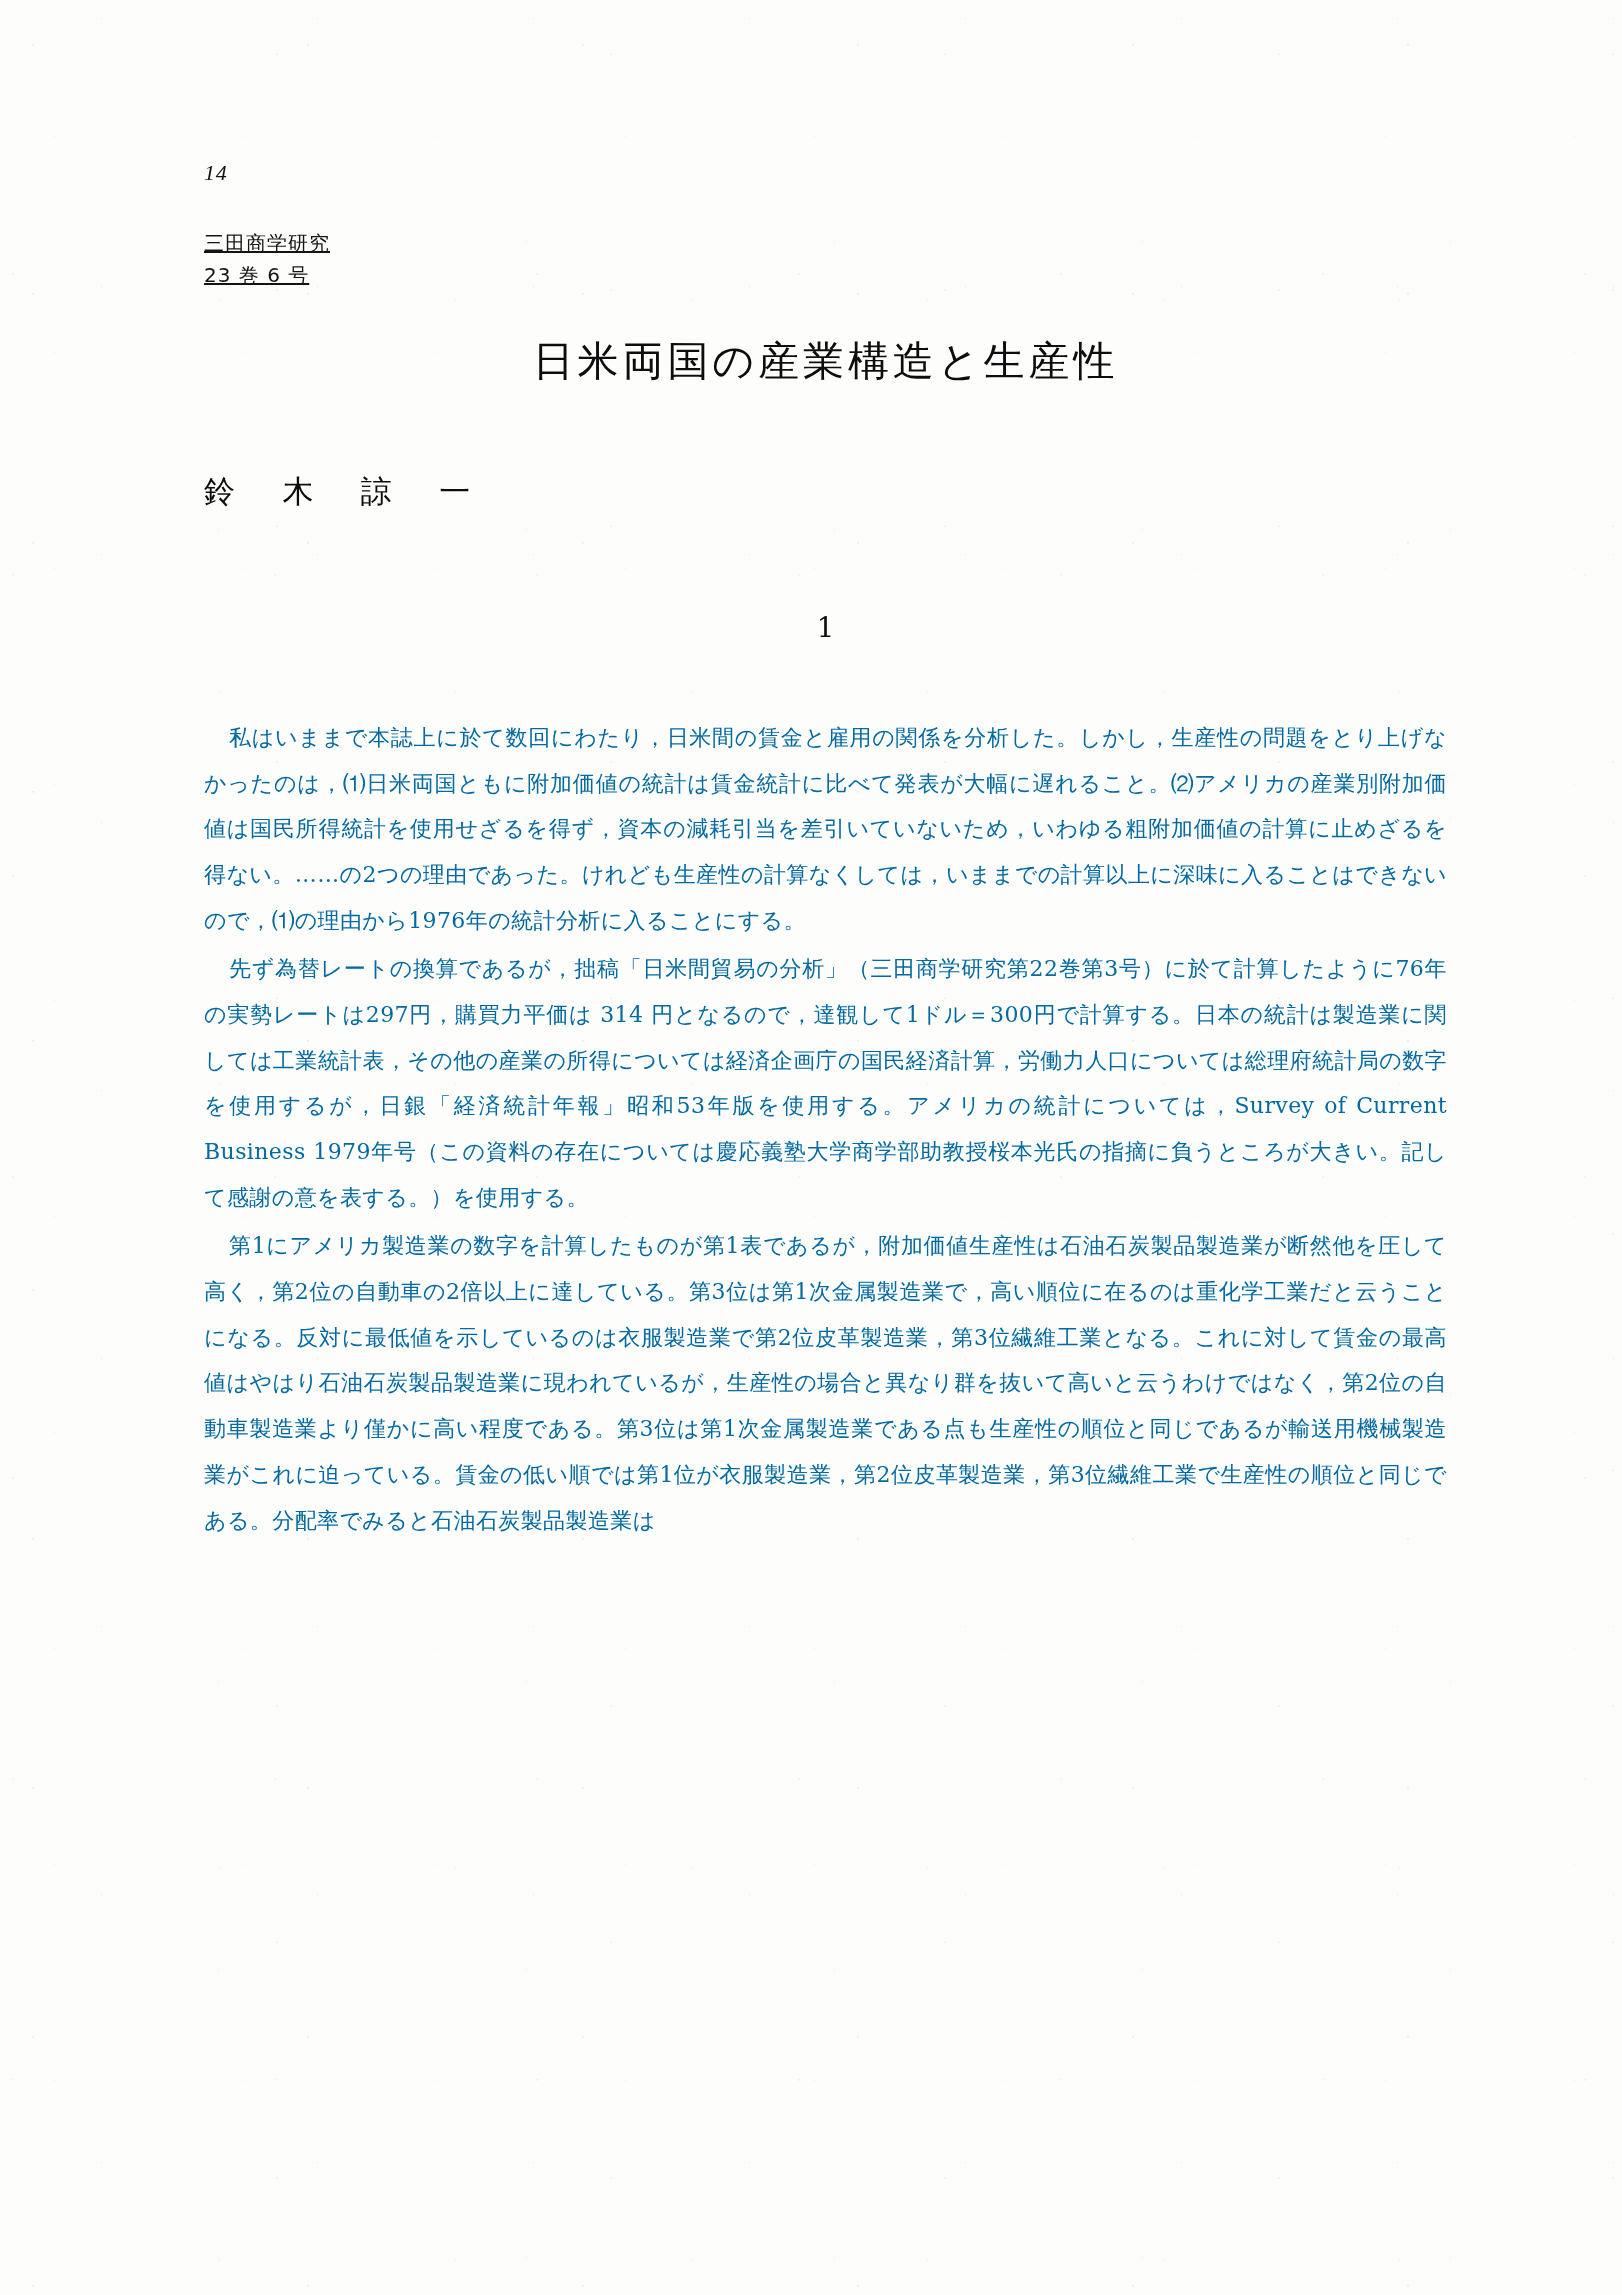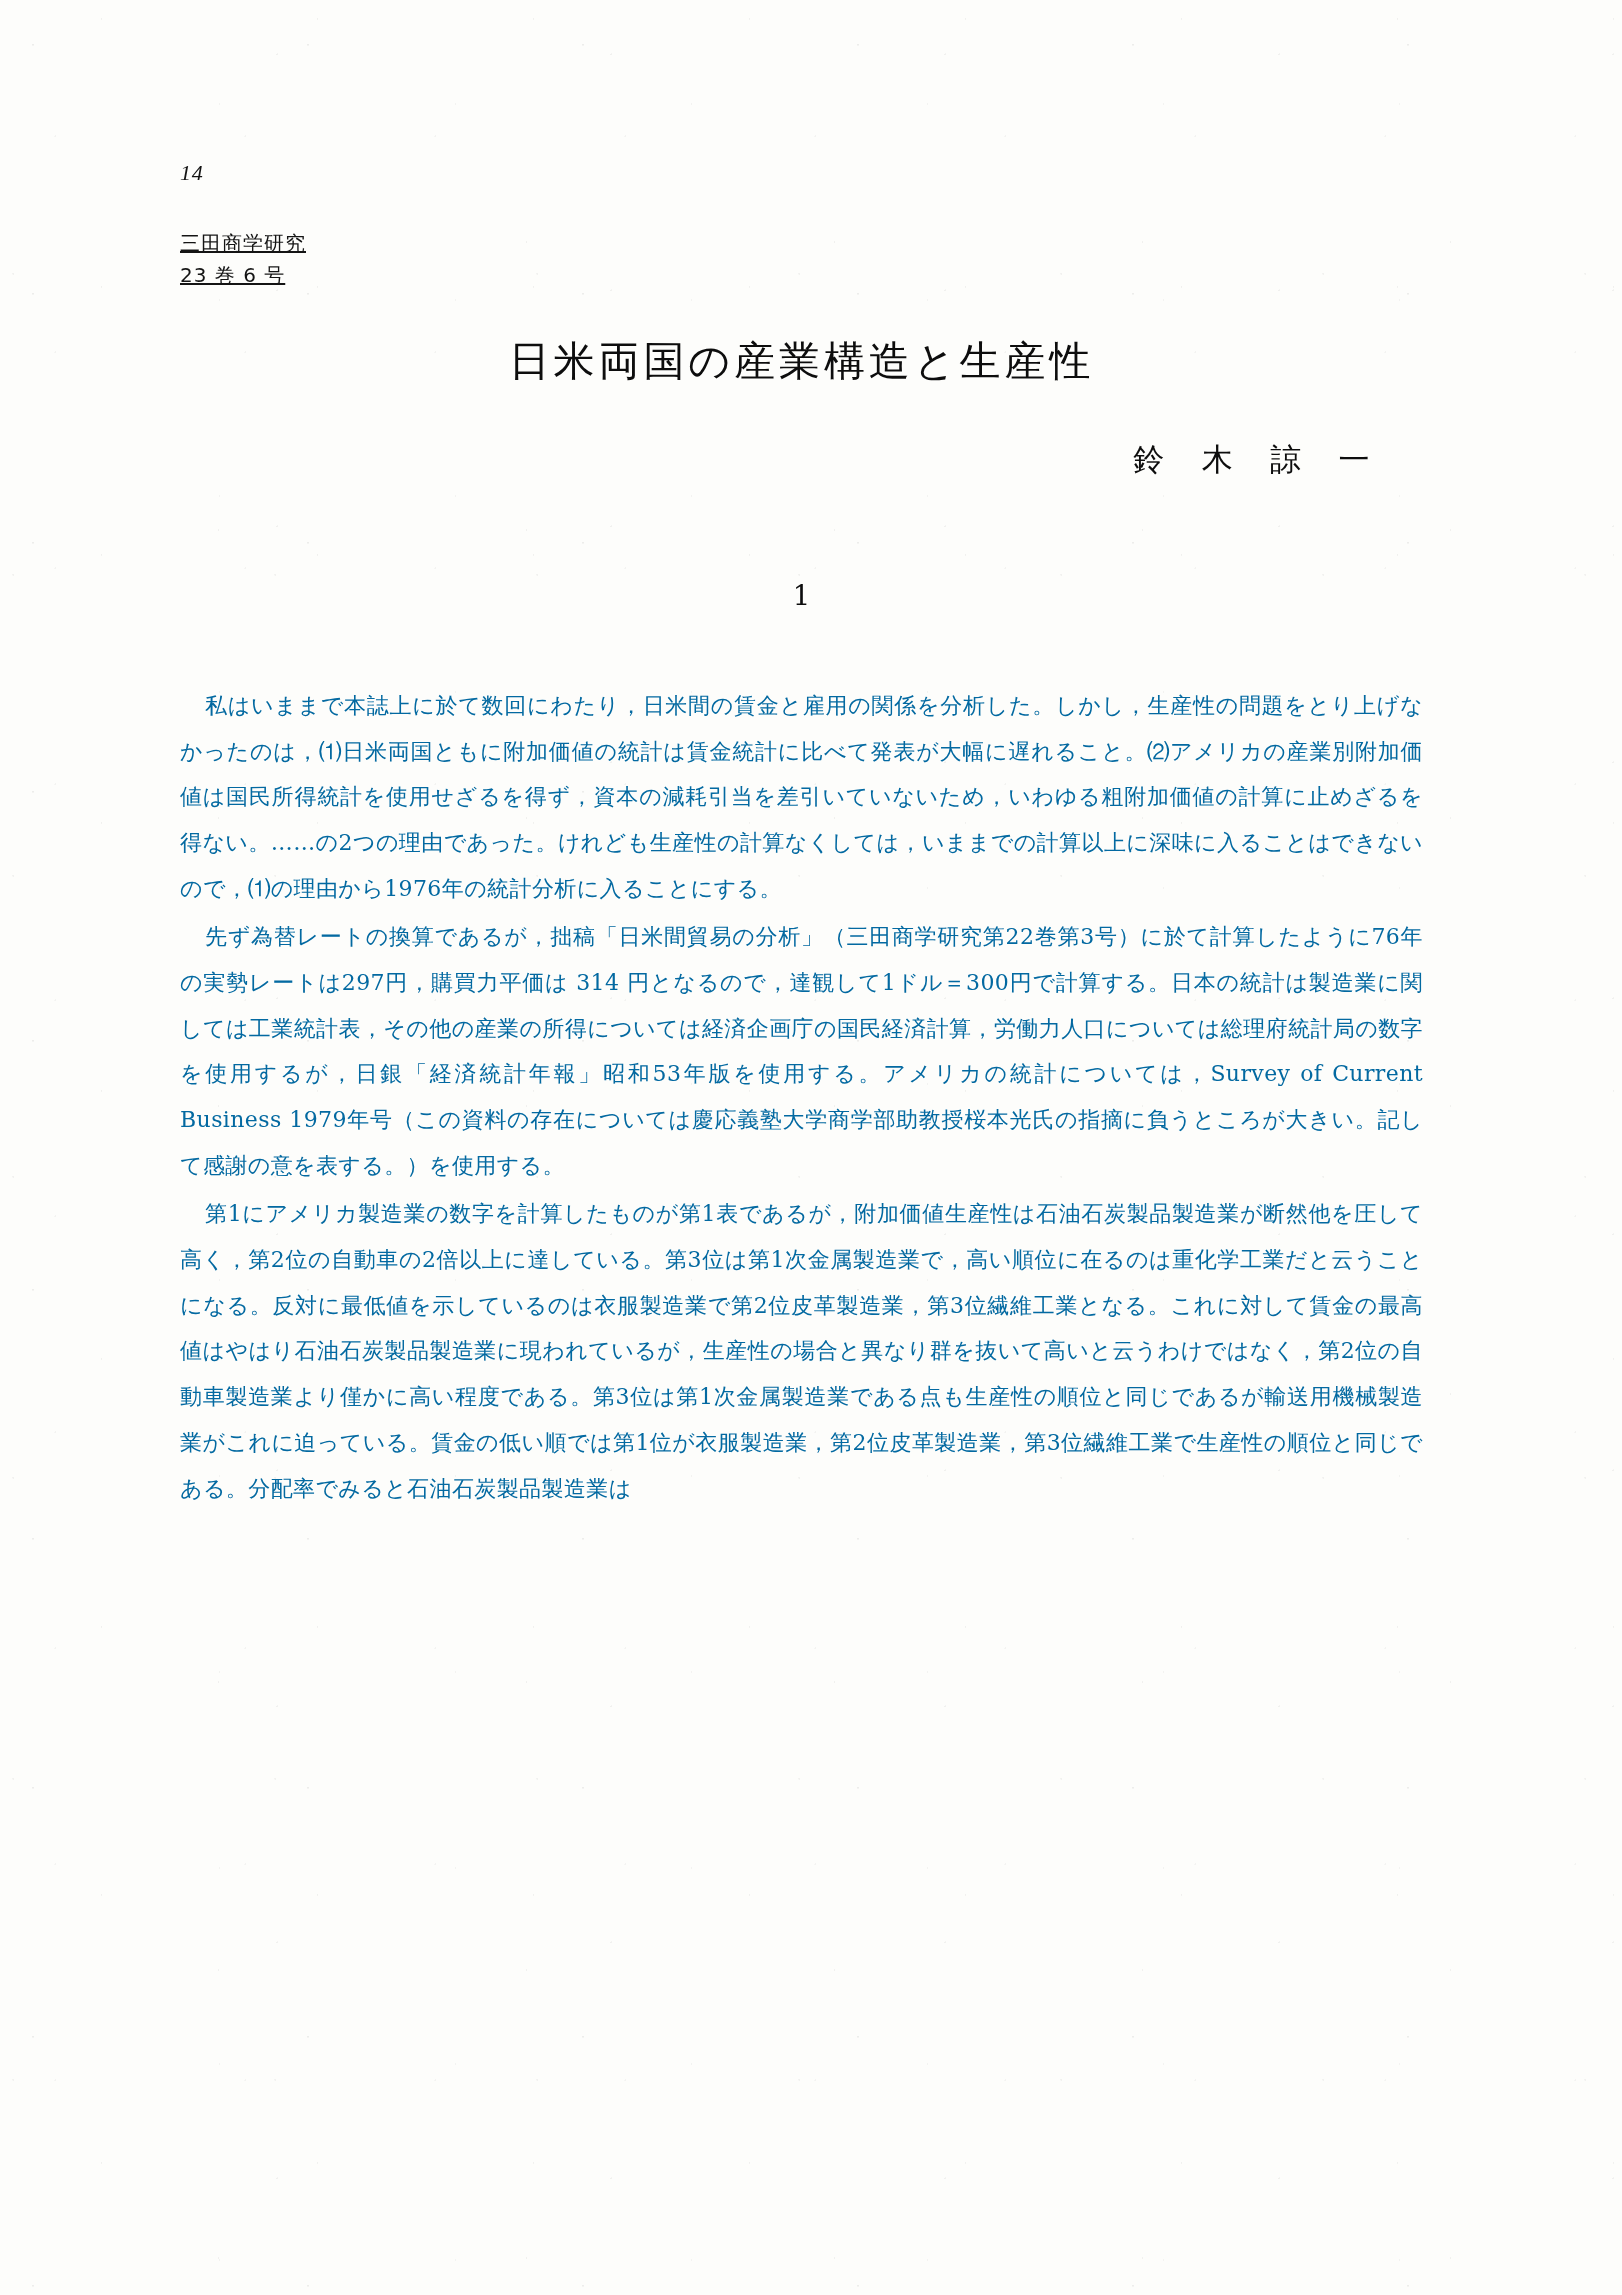--- a/index.html
+++ b/index.html
@@ -34,21 +34,21 @@
       radial-gradient(circle at 83% 23%, rgba(90,90,90,0.15) 0 0.8px, transparent 0.9px),
       radial-gradient(circle at 29% 63%, rgba(90,90,90,0.13) 0 0.7px, transparent 0.8px),
       radial-gradient(circle at 71% 84%, rgba(90,90,90,0.15) 0 0.7px, transparent 0.9px),
       radial-gradient(circle at 93% 53%, rgba(90,90,90,0.12) 0 0.7px, transparent 0.8px),
       radial-gradient(circle at 5% 91%, rgba(90,90,90,0.14) 0 0.7px, transparent 0.9px);
     background-size: 275px 249px, 216px 268px, 334px 236px, 190px 216px, 308px 288px, 236px 196px, 262px 301px;
   }
 
   .content {
     position: absolute;
-    left: 180px;
+    left: 204px;
     top: 160px;
     width: 1243px;
   }
 
   .folio {
     font-family: "Liberation Serif", serif;
     font-style: italic;
     font-size: 22px;
     letter-spacing: 0.7px;
     color: #141414;
@@ -69,25 +69,24 @@
     text-align: center;
     font-family: "DejaVu Serif", serif;
     font-size: 41px;
     letter-spacing: 3.9px;
     color: #0d0d0d;
     margin-top: 42px;
     font-weight: 500;
   }
 
   .author {
-    text-align: right;
-    font-family: Liberation Sans, sans-serif;
+    font-family: Liberation Mono, monospace;
     font-size: 31px;
     letter-spacing: 14.4px;
-    margin-top: 50px;
+    margin-top: 82px;
     padding-right: 39px;
     color: #0d0d0d;
   }
 
   .section-number {
     text-align: center;
     font-family: "DejaVu Serif", serif;
     font-size: 27.5px;
     margin-top: 98px;
     color: #0d0d0d;

